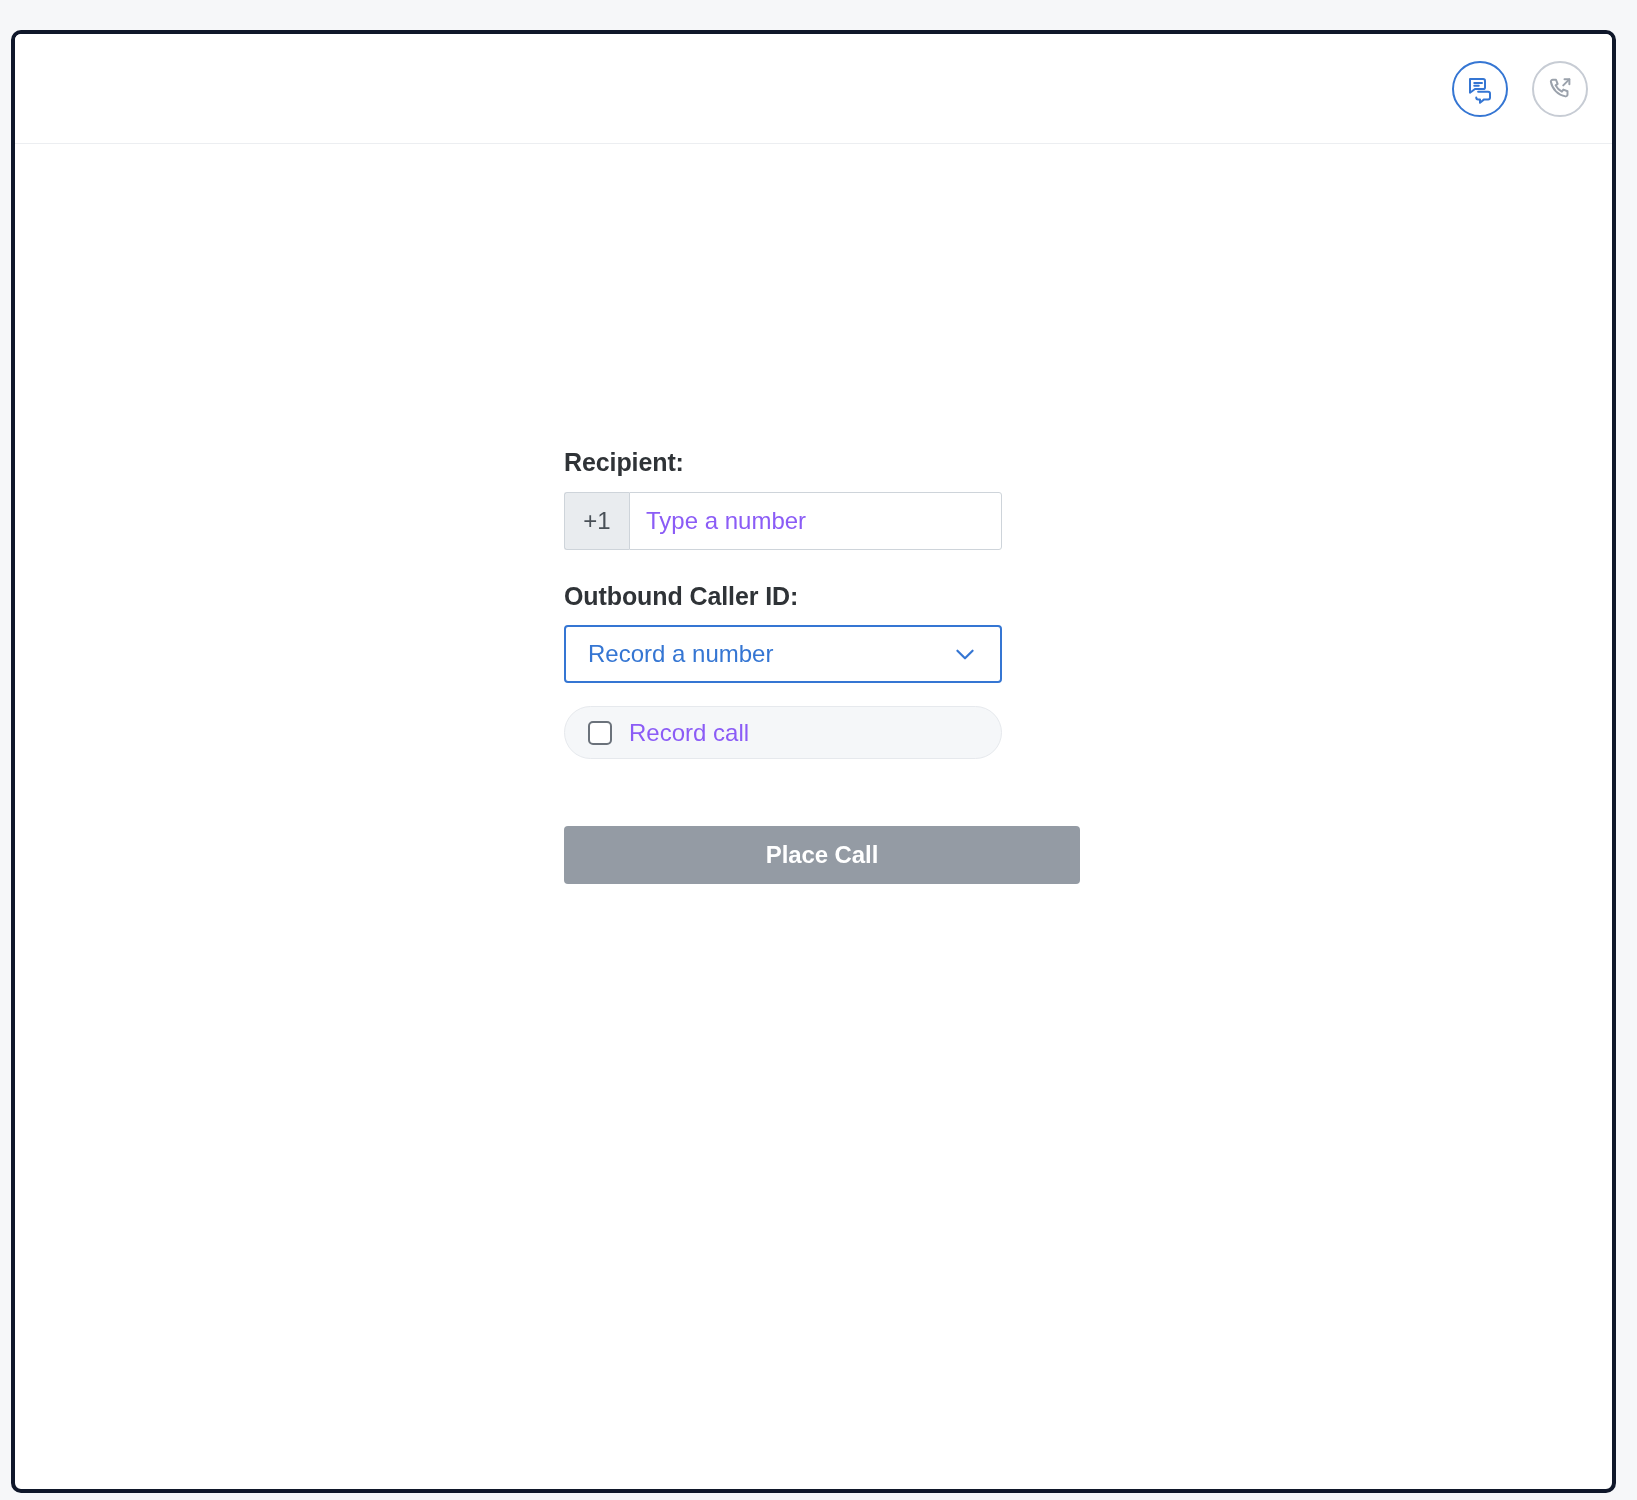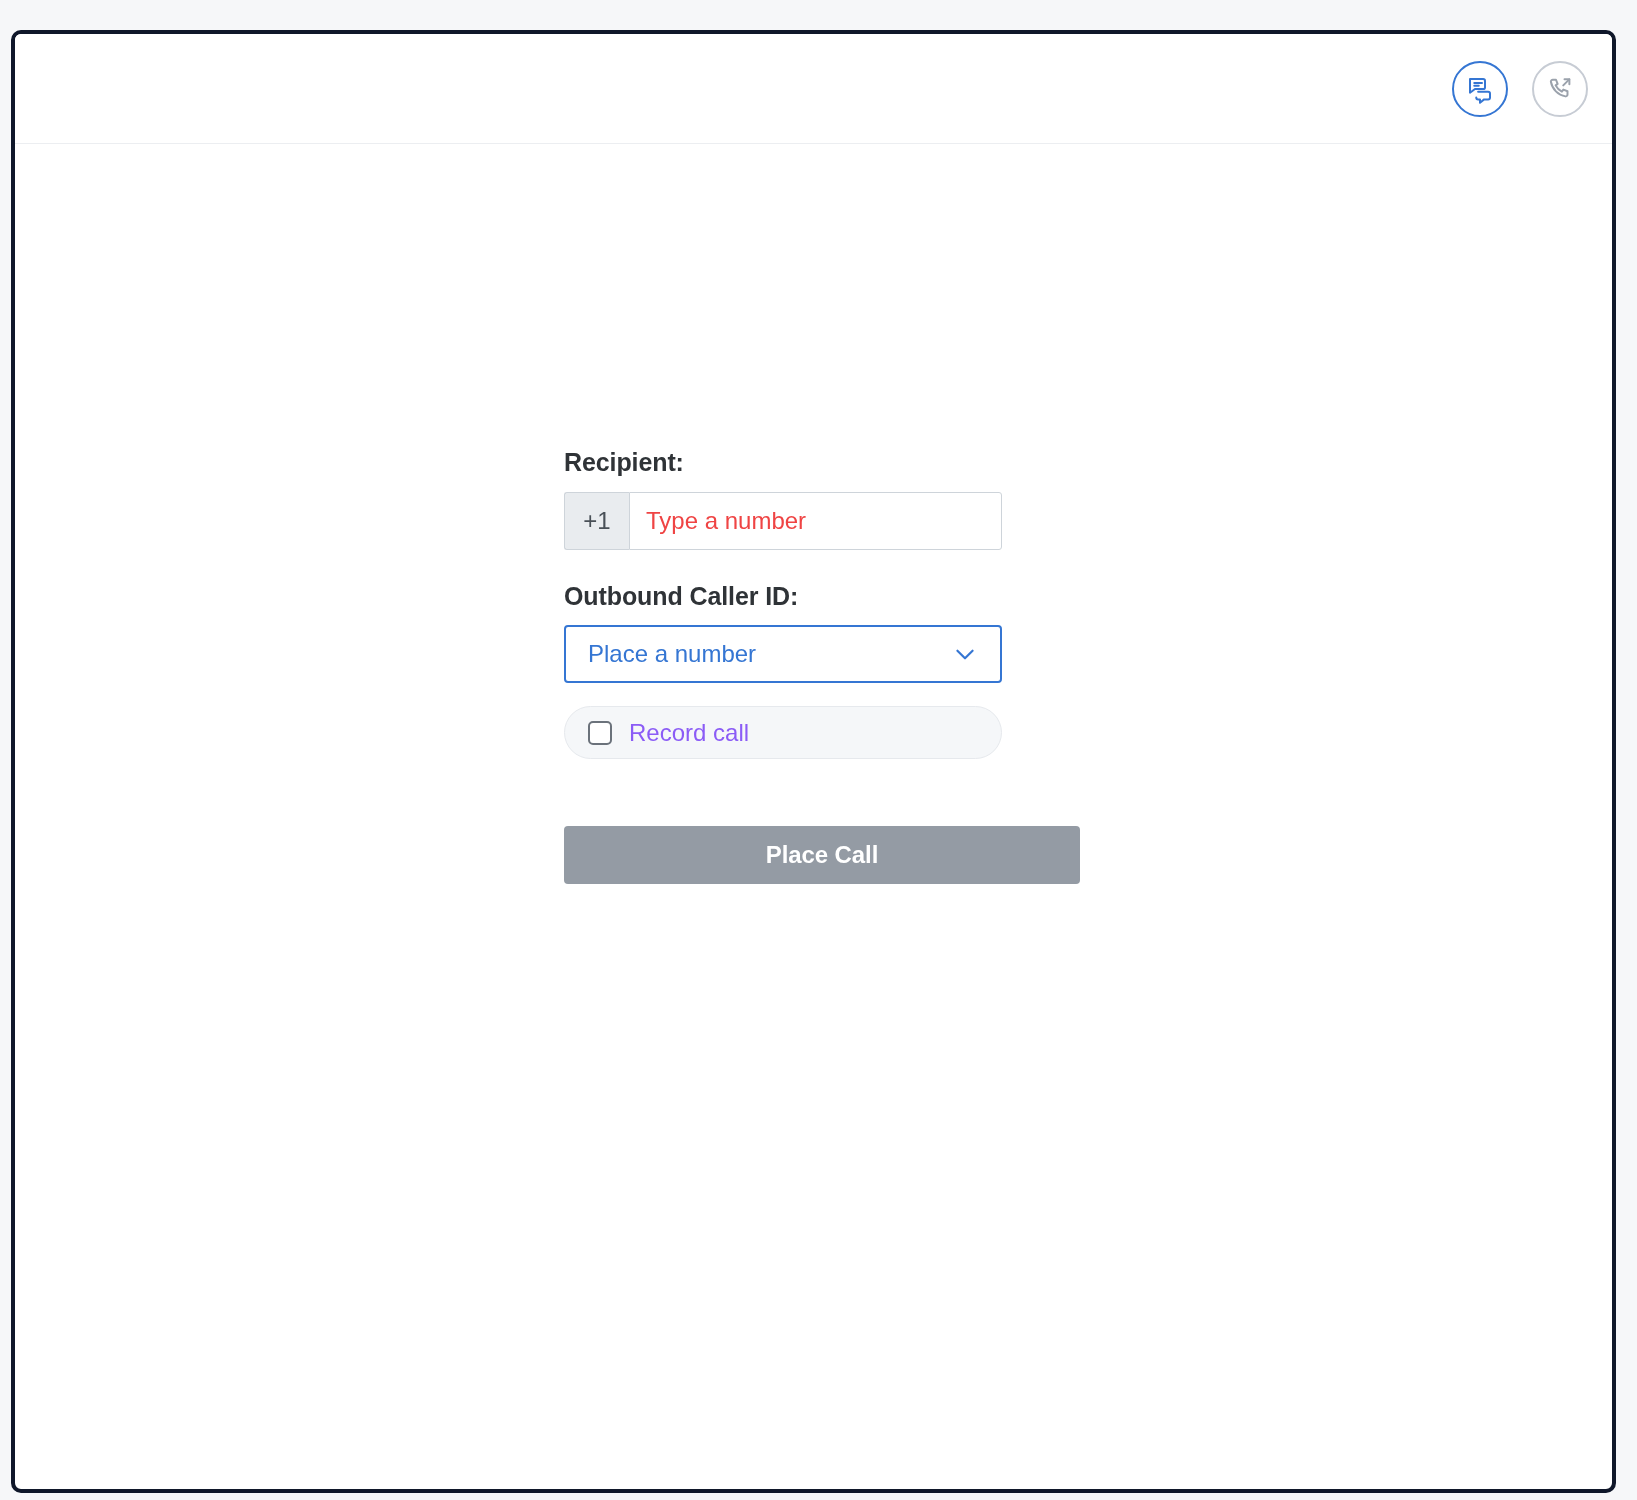--- a/index.html
+++ b/index.html
@@ -106,21 +106,21 @@
     flex: 1 1 auto;
     background: #ffffff;
     border: 1px solid #ced4da;
     border-radius: 0 3px 3px 0;
     display: flex;
     align-items: center;
     padding: 0 16px;
     font-size: 24px;
     color: #9aa0a6;
   }
-  .input-field .ph { color: #ef4444; }
+  .input-field .ph { color: #8b5cf6; }
 
   
   .select-box {
     position: relative;
     width: 438px;
     height: 58px;
     border: 2px solid #3576d3;
     border-radius: 4px;
     background: #ffffff;
     display: flex;
@@ -225,21 +225,21 @@
       <div class="input-group">
         <div class="input-prefix">+1</div>
         <div class="input-field">
           <span class="ph">Type a number</span>
         </div>
       </div>
 
       <div class="field-label">Outbound Caller ID:</div>
 
       <div class="select-box">
-        <span class="select-value">Place a number</span>
+        <span class="select-value">Record a number</span>
         <span class="select-chevron">
           <svg width="26" height="26" viewBox="0 0 24 24" fill="none" stroke="#3576d3" stroke-width="2" stroke-linecap="round" stroke-linejoin="round">
             <path d="M5 9l7 7 7-7"></path>
           </svg>
         </span>
       </div>
 
       <div class="record-pill">
         <span class="checkbox"></span>
         <span class="record-label">Record call</span>

